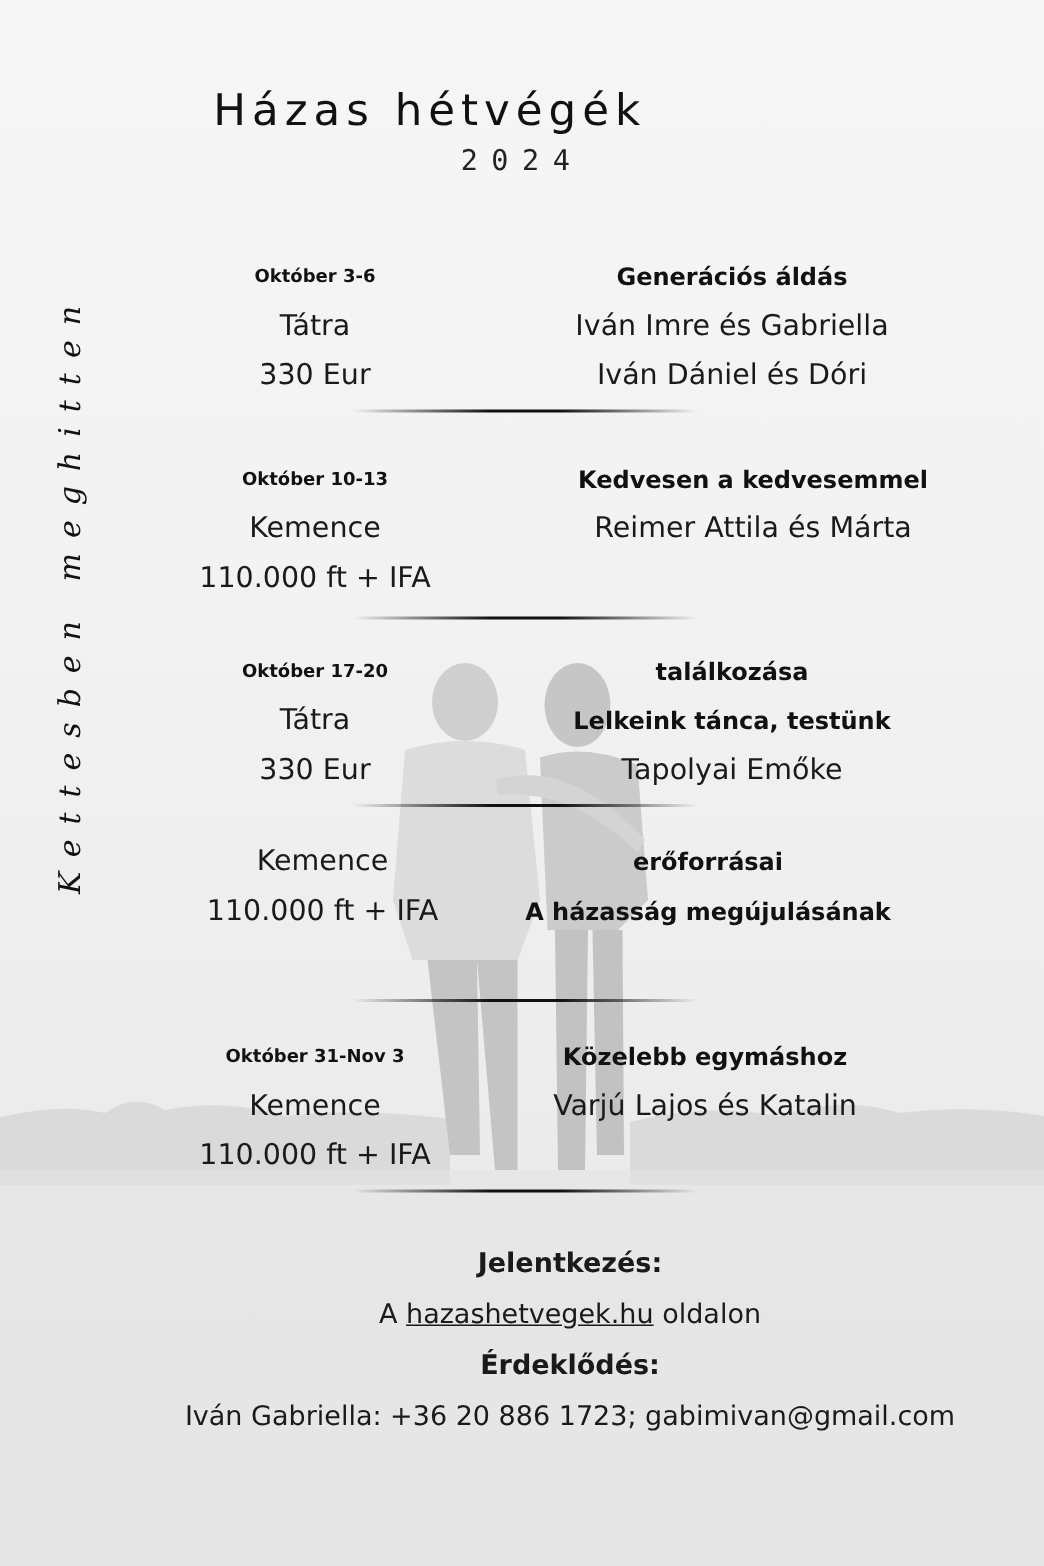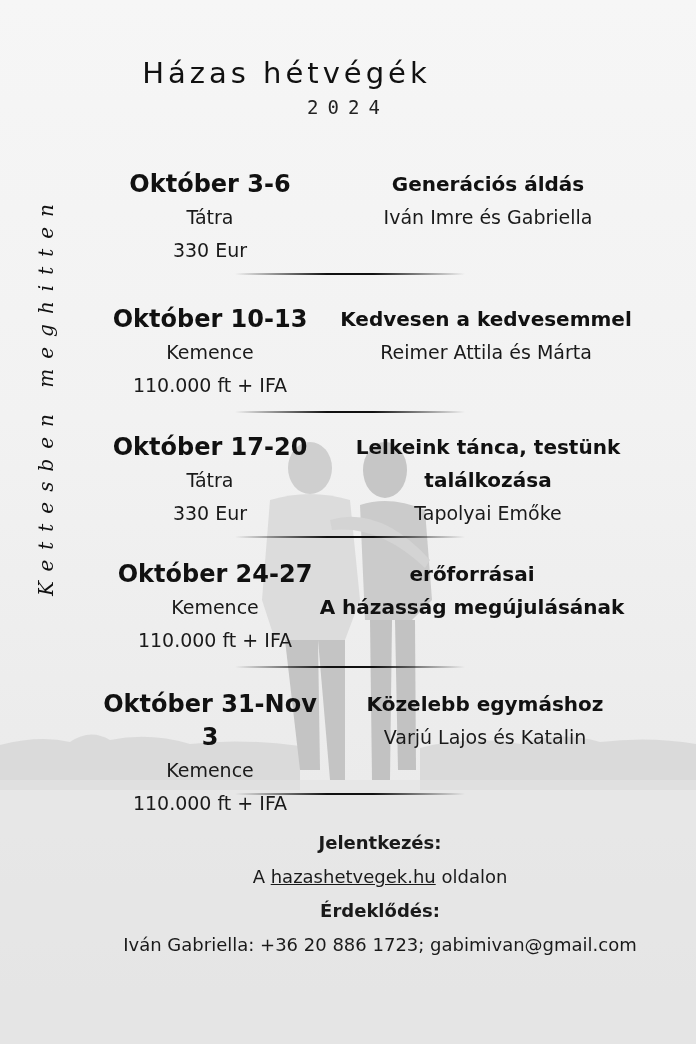--- a/index.html
+++ b/index.html
@@ -5,23 +5,23 @@
   html, body { margin:0; padding:0; }
   body { width:696px; height:1044px; overflow:hidden; background:#f3f3f3; font-family:"Liberation Sans", sans-serif; color:#111; }
   .poster { position:relative; width:696px; height:1044px; background:linear-gradient(180deg,#f6f6f6 0%,#f2f2f2 40%,#ececec 70%,#e6e6e6 100%); overflow:hidden; }
   
   .bg { position:absolute; inset:0; pointer-events:none; }
   .title { position:absolute; top:56px; left:0; width:573px; text-align:center; font-family:"DejaVu Sans", sans-serif; font-size:29px; letter-spacing:4px; color:#111; }
   .year { position:absolute; top:96px; left:0; width:696px; text-align:center; font-family:"DejaVu Sans Mono", monospace; font-size:19px; letter-spacing:9px; color:#222; }
   .vertical { position:absolute; left:46px; top:395px; transform-origin:center; transform:translate(-50%,-50%) rotate(-90deg); white-space:nowrap; font-family:"DejaVu Serif", serif; font-style:italic; font-size:20px; letter-spacing:10px; color:#111; }
   .event { position:absolute; left:0; width:696px; }
   .col { position:absolute; text-align:center; font-family:"DejaVu Sans", sans-serif; }
-  .date { font-weight:bold; font-size:24px; line-height:33px; }
+  .date { font-weight:bold; font-size:12px; line-height:33px; }
   .place, .price, .host { font-size:19px; line-height:33px; color:#1a1a1a; }
-  .etitle { font-weight:bold; font-size:20px; line-height:33px; }
+  .etitle { font-weight:bold; font-size:16px; line-height:33px; }
   .divider { position:absolute; height:2px; background:linear-gradient(90deg, rgba(0,0,0,0) 0%, #111 40%, #111 60%, rgba(0,0,0,0) 100%); }
   .footer { position:absolute; left:0; width:696px; text-align:center; font-family:"DejaVu Sans", sans-serif; font-size:18px; line-height:34px; color:#1a1a1a;margin-left:32px; }
   .footer .b { font-weight:bold; font-size:18px; }
   .footer a { color:#1a1a1a; text-decoration:underline; }
 </style>
 </head>
 <body>
 
 <div class="poster">
 
@@ -51,71 +51,71 @@
 
   <div class="event" style="top:168px;">
     <div class="col" style="left:110px;width:200px;">
       <div class="date">Október 3-6</div>
       <div class="place">Tátra</div>
       <div class="price">330 Eur</div>
     </div>
     <div class="col" style="left:318px;width:340px;">
       <div class="etitle">Generációs áldás</div>
       <div class="host">Iván Imre és Gabriella</div>
+      <div class="host">Iván Dániel és Dóri</div>
     </div>
   </div>
   <div class="divider" style="top:273px;left:235px;width:230px;"></div>
 
   <div class="event" style="top:303px;">
     <div class="col" style="left:110px;width:200px;">
       <div class="date">Október 10-13</div>
       <div class="place">Kemence</div>
       <div class="price">110.000 ft + IFA</div>
     </div>
-    <div class="col" style="left:316px;width:340px;">
+    <div class="col" style="left:332px;width:340px;">
       <div class="etitle">Kedvesen a kedvesemmel</div>
       <div class="host">Reimer Attila és Márta</div>
     </div>
   </div>
   <div class="divider" style="top:411px;left:235px;width:230px;"></div>
 
   <div class="event" style="top:431px;">
     <div class="col" style="left:110px;width:200px;">
       <div class="date">Október 17-20</div>
       <div class="place">Tátra</div>
       <div class="price">330 Eur</div>
     </div>
     <div class="col" style="left:318px;width:340px;">
+      <div class="etitle">találkozása</div>
       <div class="etitle">Lelkeink tánca, testünk</div>
-      <div class="etitle">találkozása</div>
       <div class="host">Tapolyai Emőke</div>
     </div>
   </div>
   <div class="divider" style="top:536px;left:235px;width:230px;"></div>
 
   <div class="event" style="top:558px;">
     <div class="col" style="left:115px;width:200px;">
-      <div class="date">Október 24-27</div>
       <div class="place">Kemence</div>
       <div class="price">110.000 ft + IFA</div>
     </div>
     <div class="col" style="left:302px;width:340px;">
       <div class="etitle">erőforrásai</div>
       <div class="etitle">A házasság megújulásának</div>
     </div>
   </div>
   <div class="divider" style="top:666px;left:235px;width:230px;"></div>
 
   <div class="event" style="top:688px;">
     <div class="col" style="left:100px;width:220px;">
       <div class="date">Október 31-Nov 3</div>
       <div class="place">Kemence</div>
       <div class="price">110.000 ft + IFA</div>
     </div>
-    <div class="col" style="left:335px;width:300px;">
+    <div class="col" style="left:320px;width:300px;">
       <div class="etitle">Közelebb egymáshoz</div>
       <div class="host">Varjú Lajos és Katalin</div>
     </div>
   </div>
   <div class="divider" style="top:793px;left:235px;width:230px;"></div>
 
   <div class="footer" style="top:826px;">
     <div class="b">Jelentkezés:</div>
     <div>
       <span>A</span>

